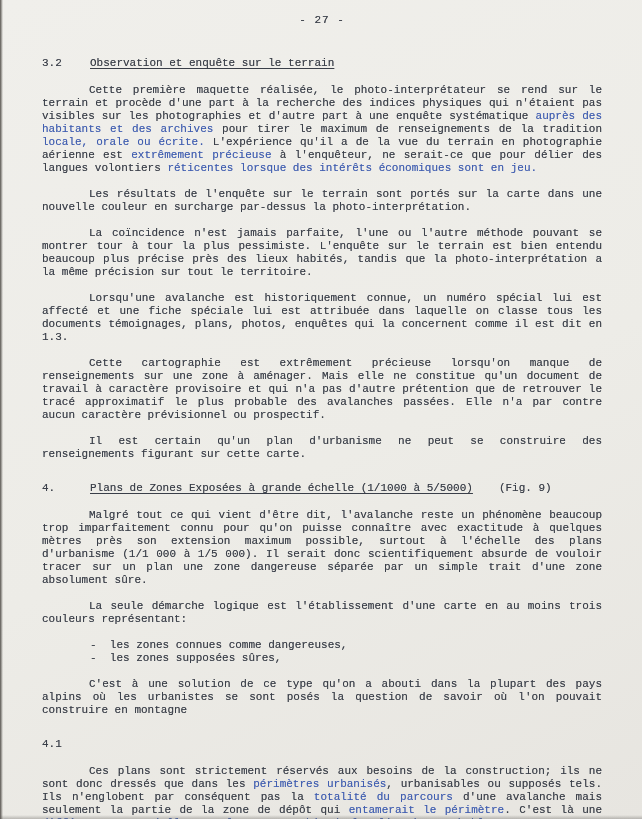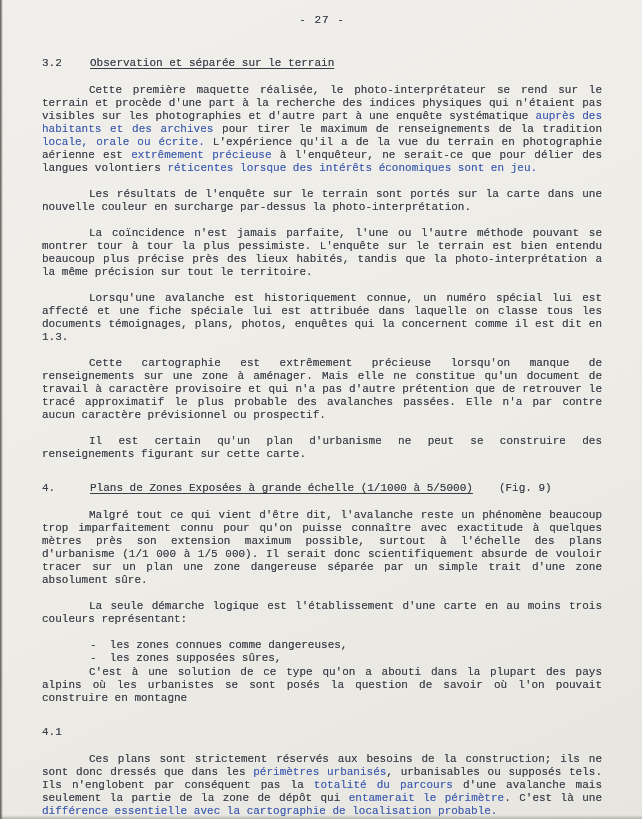--- a/index.html
+++ b/index.html
@@ -35,34 +35,34 @@
   .heading.spaced { margin-top: 21px; }
   .hnum { width: 48px; flex: none; }
   .htitle {
     text-decoration: underline;
     text-underline-offset: 2px;
     text-decoration-thickness: 1px;
   }
   .hsuffix { margin-left: 26px; }
   .para { margin: 0 0 13px; text-indent: 47px; text-align: justify; }
   .blue { color: #3f5db0; text-shadow: 0 0 0.5px rgba(63,93,176,0.55); }
-  .zone-list { list-style: none; margin: 0 0 1px; padding: 0 0 0 48px; }
+  .zone-list { list-style: none; margin: 0 0 13px; padding: 0 0 0 48px; }
   .zone-item { padding-left: 19px; text-indent: -19px; text-align: justify; }
   .zone-item::before { content: "-\00a0\00a0"; }
 </style>
 </head>
 <body>
 
 <div class="page">
 
   <div class="page-number">- 27 -</div>
 
   <div class="heading">
     <span class="hnum">3.2</span>
-    <span class="htitle">Observation et séparée sur le terrain</span>
+    <span class="htitle">Observation et enquête sur le terrain</span>
   </div>
 
   <p class="para"><span>Cette première maquette réalisée, le photo-interprétateur se rend sur le terrain et procède d'une part à la recherche des indices physiques qui n'étaient pas visibles sur les photographies et d'autre part à une enquête systématique </span><span class="blue">auprès des habitants et des archives</span><span> pour tirer le maximum de renseignements de la tradition </span><span class="blue">locale, orale ou écrite.</span><span> L'expérience qu'il a de la vue du terrain en photographie aérienne est </span><span class="blue">extrêmement précieuse</span><span> à l'enquêteur, ne serait-ce que pour délier des langues volontiers </span><span class="blue">réticentes lorsque des intérêts économiques sont en jeu.</span></p>
 
   <p class="para"><span>Les résultats de l'enquête sur le terrain sont portés sur la carte dans une nouvelle couleur en surcharge par-dessus la photo-interprétation.</span></p>
 
   <p class="para"><span>La coïncidence n'est jamais parfaite, l'une ou l'autre méthode pouvant se montrer tour à tour la plus pessimiste. L'enquête sur le terrain est bien entendu beaucoup plus précise près des lieux habités, tandis que la photo-interprétation a la même précision sur tout le territoire.</span></p>
 
   <p class="para"><span>Lorsqu'une avalanche est historiquement connue, un numéro spécial lui est affecté et une fiche spéciale lui est attribuée dans laquelle on classe tous les documents témoignages, plans, photos, enquêtes qui la concernent comme il est dit en 1.3.</span></p>
 

